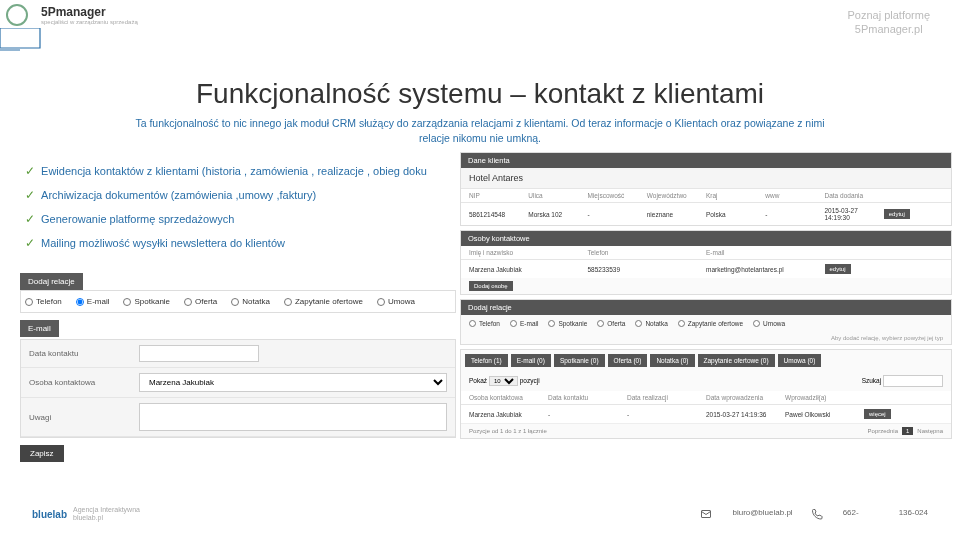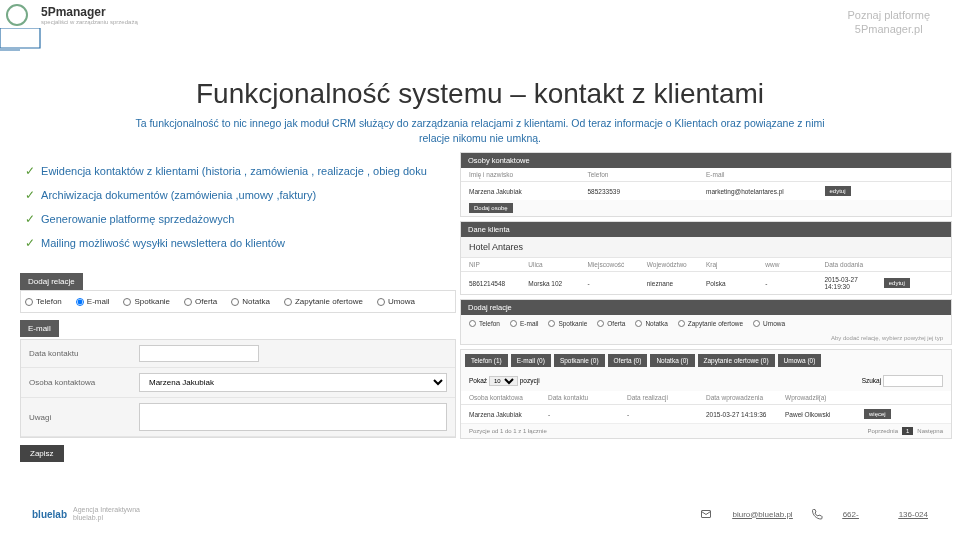--- a/index.html
+++ b/index.html
@@ -44,21 +44,21 @@
   .tabs-dark span { background: #555; color: #fff; padding: 3px 6px; font-size: 6.5px; }
   .pr-bottom { display: flex; justify-content: space-between; padding: 4px 8px; font-size: 6.5px; background: #fafafa; align-items: center; }
   .pr-bottom input { width: 60px; border: 1px solid #ccc; padding: 2px; font-size: 6px; }
   .pr-footer { display: flex; justify-content: space-between; padding: 3px 8px; font-size: 6px; color: #888; background: #fafafa; border-top: 1px solid #eee; align-items: center; }
   .page-box { background: #444; color: #fff; padding: 1px 4px; font-size: 6px; }
   .footer { position: absolute; bottom: 4px; left: 0; right: 0; height: 30px; display: flex; align-items: center; padding: 0 32px; justify-content: space-between; }
   .foot-left { display: flex; align-items: center; gap: 6px; }
   .foot-logo { font-size: 10px; color: #2a6fa8; font-weight: bold; }
   .foot-text { font-size: 7px; color: #aaa; line-height: 1.1; }
   .foot-right { display: flex; align-items: center; gap: 18px; font-size: 8px; color: #666; }
-  .foot-right span { display: flex; align-items: center; gap: 20px; text-decoration: underline; }
+  .foot-right span { display: flex; gap: 20px; }
   .ic { width: 12px; height: 12px; }
 </style>
 </head>
 <body>
 
 <div class="header">
   <div class="logo"></div>
   <div>
     <div class="brand"><b>5Pmanager</b></div>
     <div class="tagline">specjaliści w zarządzaniu sprzedażą</div>
@@ -142,37 +142,20 @@
     <div class="form-row" style="align-items:center">
         <span class="lbl">Uwagi</span>
         <textarea style=""></textarea>
       </div>
   </div>
   <div style="padding:4px 0"><button class="btn-dark">Zapisz</button></div>
 </div>
 
 <div class="panel-right">
   <div class="pr-section">
-    <div class="pr-head">Osoby kontaktowe</div>
-    <div class="pr-thead">
-      <span>Imię i nazwisko</span>
-        <span>Telefon</span>
-        <span>E-mail</span>
-        <span></span>
-    </div>
-    <div class="pr-trow">
-      <span>Marzena Jakubiak</span>
-        <span>585233539</span>
-        <span>marketing@hotelantares.pl</span>
-        <span><button class="btn-tiny">edytuj</button></span>
-    </div>
-    <div style="padding:3px 8px;background:#fafafa"><button class="btn-tiny">Dodaj osobę</button></div>
-  </div>
-
-  <div class="pr-section">
     <div class="pr-head">Dane klienta</div>
     <div class="pr-title">Hotel Antares</div>
     <div class="pr-thead">
       <span>NIP</span>
         <span>Ulica</span>
         <span>Miejscowość</span>
         <span>Województwo</span>
         <span>Kraj</span>
         <span>www</span>
         <span>Data dodania</span>
@@ -181,20 +164,37 @@
     <div class="pr-trow">
       <span>5861214548</span>
         <span>Morska 102</span>
         <span>-</span>
         <span>nieznane</span>
         <span>Polska</span>
         <span>-</span>
         <span>2015-03-27 14:19:30</span>
         <span><button class="btn-tiny">edytuj</button></span>
     </div>
+  </div>
+
+  <div class="pr-section">
+    <div class="pr-head">Osoby kontaktowe</div>
+    <div class="pr-thead">
+      <span>Imię i nazwisko</span>
+        <span>Telefon</span>
+        <span>E-mail</span>
+        <span></span>
+    </div>
+    <div class="pr-trow">
+      <span>Marzena Jakubiak</span>
+        <span>585233539</span>
+        <span>marketing@hotelantares.pl</span>
+        <span><button class="btn-tiny">edytuj</button></span>
+    </div>
+    <div style="padding:3px 8px;background:#fafafa"><button class="btn-tiny">Dodaj osobę</button></div>
   </div>
 
   <div class="pr-section">
     <div class="pr-head">Dodaj relacje</div>
     <div class="pr-radio-row">
       <label>
           <input type="radio" name="rt" style="">
           <span>Telefon</span>
         </label>
       <label>

